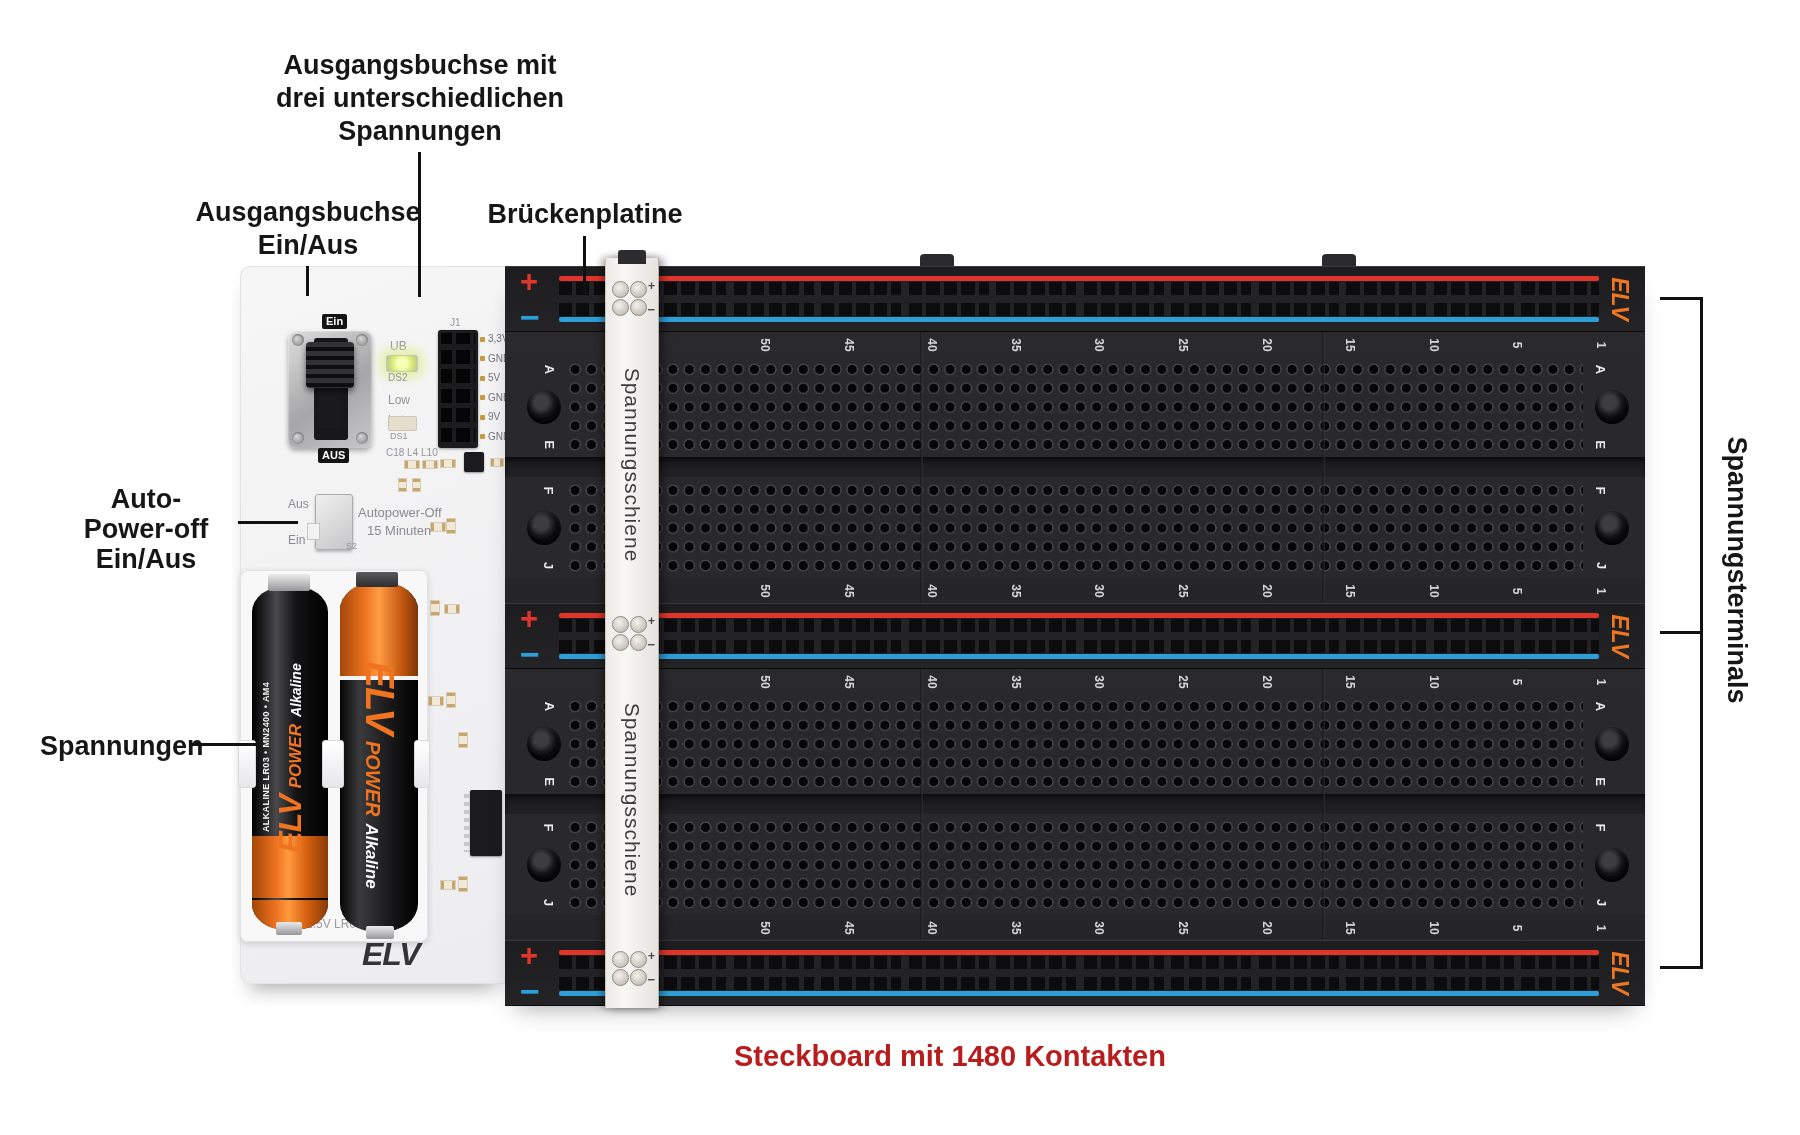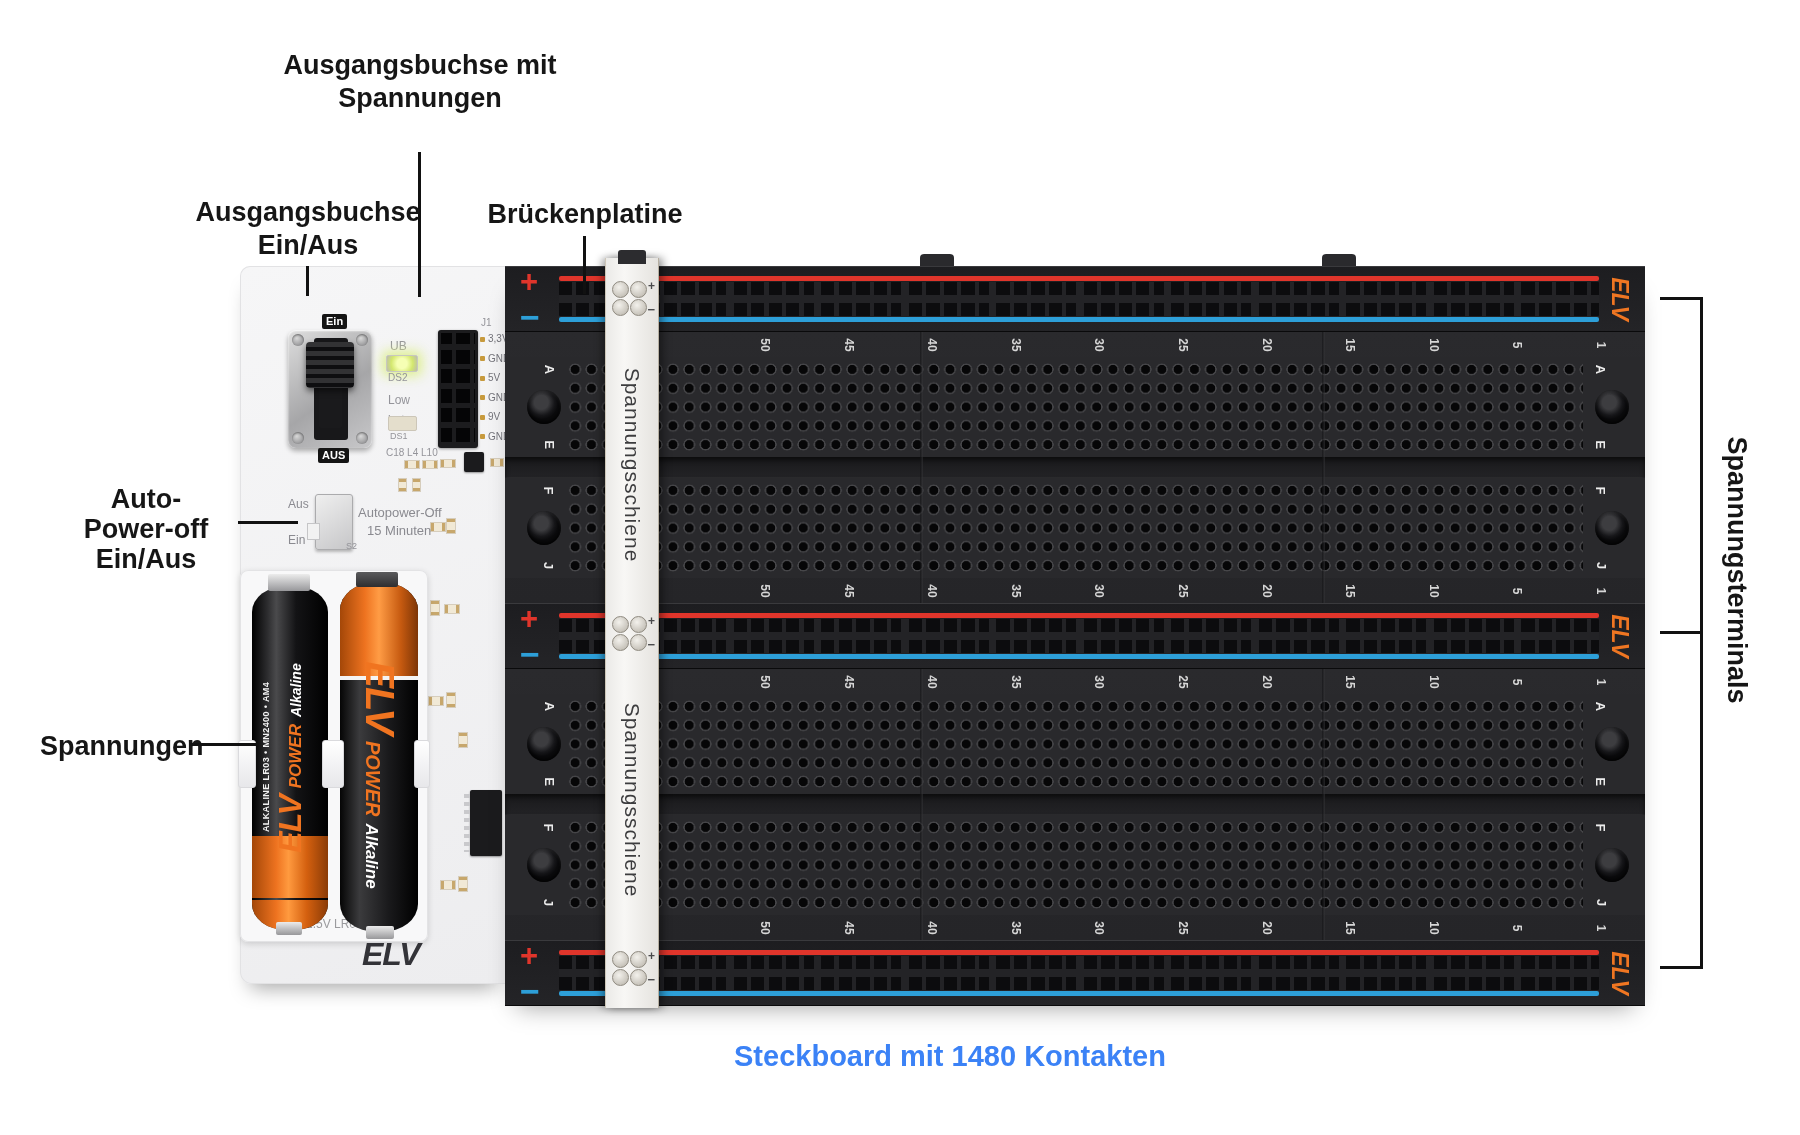--- a/index.html
+++ b/index.html
@@ -4,21 +4,21 @@
 <style>
   html,body{margin:0;padding:0;background:#fff;}
   .stage{position:relative;width:1800px;height:1135px;background:#fff;overflow:hidden;
          font-family:"Liberation Sans",sans-serif;color:#141414;}
   
   .ann{position:absolute;text-align:center;font-weight:600;font-size:27px;line-height:33px;color:#161616;z-index:6;}
   .ann div{white-space:nowrap;}
   .lineV{position:absolute;width:3px;background:#111;z-index:6;}
   .lineH{position:absolute;height:3px;background:#111;z-index:6;}
   .caption{position:absolute;left:600px;top:1040px;width:700px;text-align:center;
-           font-size:29px;font-weight:600;color:#3b82f6;}
+           font-size:29px;font-weight:600;color:#b91c1c;}
   .vlabel{position:absolute;left:1736px;top:570px;transform:translate(-50%,-50%) rotate(90deg);
           font-size:27px;font-weight:600;white-space:nowrap;color:#161616;}
   .bracketV{position:absolute;left:1700px;top:298px;width:3px;height:670px;background:#111;z-index:6;}
   .bracketArm{position:absolute;left:1660px;width:43px;height:3px;background:#111;z-index:6;}
   
   .pcb{position:absolute;left:240px;top:266px;width:266px;height:718px;background:linear-gradient(160deg,#f6f6f7,#ededef);
        border-radius:10px 0 0 12px;box-shadow:0 14px 20px -10px rgba(0,0,0,.35), inset 0 0 0 1px #e2e2e4;z-index:1;}
   .silk{position:absolute;color:#94949a;line-height:1;white-space:nowrap;}
   .badge{position:absolute;background:#141414;color:#fff;font-weight:700;font-size:11px;line-height:15px;
          padding:0 4px;border-radius:2px;}
@@ -127,20 +127,21 @@
   .padplus{position:absolute;right:-3px;top:-2px;font-size:12px;font-weight:700;color:#4a4a4c;}
   .padminus{position:absolute;right:-3px;bottom:-2px;font-size:13px;font-weight:700;color:#4a4a4c;}
 </style>
 </head>
 <body>
 
 <div class="stage">
 
   <div class="ann" style="left:230px;top:42px;width:380px;margin-top:7px;">
     <div>Ausgangsbuchse mit</div>
+    <div>drei unterschiedlichen</div>
     <div>Spannungen</div>
   </div>
   <div class="lineV" style="left:418px;top:152px;height:145px;"></div>
 
   <div class="ann" style="left:168px;top:196px;width:280px;">
     <div>Ausgangsbuchse</div>
     <div>Ein/Aus</div>
   </div>
   <div class="lineV" style="left:306px;top:266px;height:30px;"></div>
 
@@ -183,21 +184,21 @@
     </div>
     <span class="badge" style="left:78px;top:182px;">AUS</span>
 
     <span class="silk" style="left:150px;top:74px;font-size:12px;">UB</span>
     <span class="led on" style="left:146px;top:89px;width:30px;height:15px;"></span>
     <span class="silk" style="left:148px;top:107px;font-size:10px;">DS2</span>
     <span class="silk" style="left:148px;top:124px;font-size:12px;width:40px;white-space:normal;line-height:20px;">Low bat.</span>
     <span class="led off" style="left:148px;top:150px;width:27px;height:13px;"></span>
     <span class="silk" style="left:150px;top:166px;font-size:9px;">DS1</span>
 
-    <span class="silk" style="left:210px;top:52px;font-size:10px;margin-left:31px;">J1</span>
+    <span class="silk" style="left:210px;top:52px;font-size:10px;">J1</span>
     <div class="j1"></div>
     <div class="pinlabels">
         <span class="pinlbl">3,3V</span>
         <span class="pinlbl">GND</span>
         <span class="pinlbl">5V</span>
         <span class="pinlbl">GND</span>
         <span class="pinlbl">9V</span>
         <span class="pinlbl">GND</span>
       </div>
     <span class="silk" style="left:146px;top:182px;font-size:10px;">C18  L4  L10</span>

